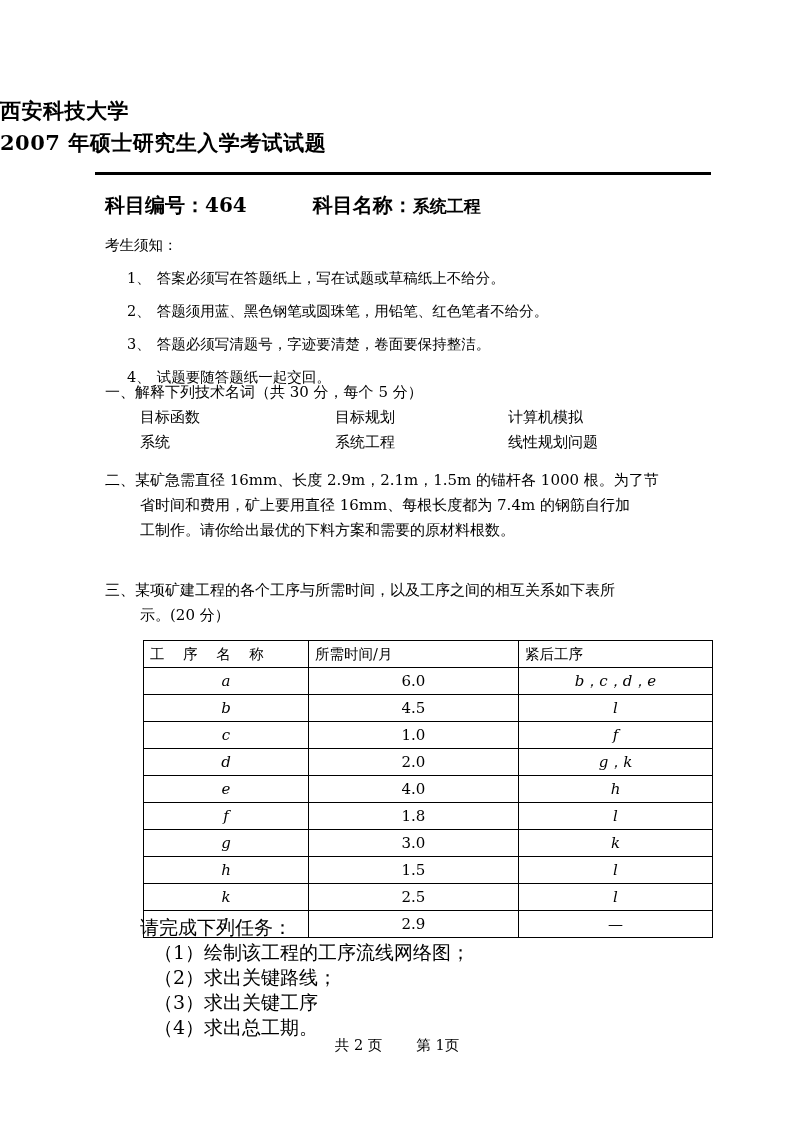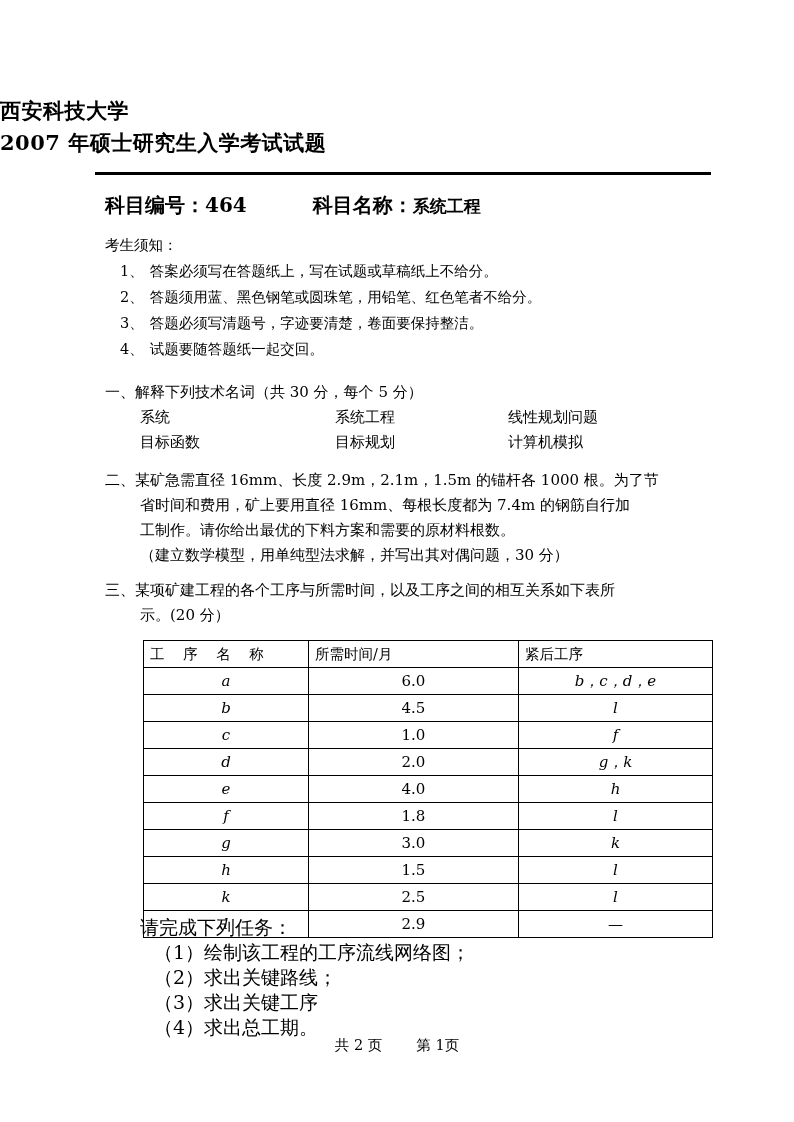--- a/index.html
+++ b/index.html
@@ -73,21 +73,21 @@
   .notice {
     position: absolute;
     top: 233px;
     left: 105px;
     width: 620px;
     font-size: 14.5px;
     line-height: 25px;
   }
   .notice-head { margin: 0; }
   .notice-item {
-    margin: 1px;
+    margin: 8px;
     padding-left: 14px;
   }
   .notice-item .num { display: inline-block; }
   .notice-item .txt { display: inline-block; margin-left: 6px; }
 
   
   .section {
     position: absolute;
     left: 105px;
     width: 625px;
@@ -210,37 +210,36 @@
     <div class="notice-item"><span class="num">1、</span><span class="txt">答案必须写在答题纸上，写在试题或草稿纸上不给分。</span></div>
     <div class="notice-item"><span class="num">2、</span><span class="txt">答题须用蓝、黑色钢笔或圆珠笔，用铅笔、红色笔者不给分。</span></div>
     <div class="notice-item"><span class="num">3、</span><span class="txt">答题必须写清题号，字迹要清楚，卷面要保持整洁。</span></div>
     <div class="notice-item"><span class="num">4、</span><span class="txt">试题要随答题纸一起交回。</span></div>
   </div>
 
   <div class="section" id="section-one">
     <div class="sec-head"><span class="sec-label">一、</span><span>解释下列技术名词（共 30 分，每个 5 分）</span></div>
     <div class="terms">
       <div class="term-row">
+        <span class="term-cell term-c0">目标函数</span>
+        <span class="term-cell term-c1">目标规划</span>
+        <span class="term-cell term-c2">计算机模拟</span>
+      </div>
+      <div class="term-row">
         <span class="term-cell term-c0">系统</span>
         <span class="term-cell term-c1">系统工程</span>
         <span class="term-cell term-c2">线性规划问题</span>
       </div>
-      <div class="term-row">
-        <span class="term-cell term-c0">目标函数</span>
-        <span class="term-cell term-c1">目标规划</span>
-        <span class="term-cell term-c2">计算机模拟</span>
-      </div>
     </div>
   </div>
 
   <div class="section" id="section-two">
     <div class="sec-head"><span class="sec-label">二、</span><span>某矿急需直径 16mm、长度 2.9m，2.1m，1.5m 的锚杆各 1000 根。为了节</span></div>
     <div class="sec-body-line">省时间和费用，矿上要用直径 16mm、每根长度都为 7.4m 的钢筋自行加</div>
     <div class="sec-body-line">工制作。请你给出最优的下料方案和需要的原材料根数。</div>
-    <div class="sec-body-line">（建立数学模型，用单纯型法求解，并写出其对偶问题，30 分）</div>
   </div>
 
   <div class="section" id="section-three">
     <div class="sec-head"><span class="sec-label">三、</span><span>某项矿建工程的各个工序与所需时间，以及工序之间的相互关系如下表所</span></div>
     <div class="sec-body-line">示。(20 分）</div>
   </div>
 
   <div class="tbl-wrap">
     <table class="proc">
       <colgroup>

